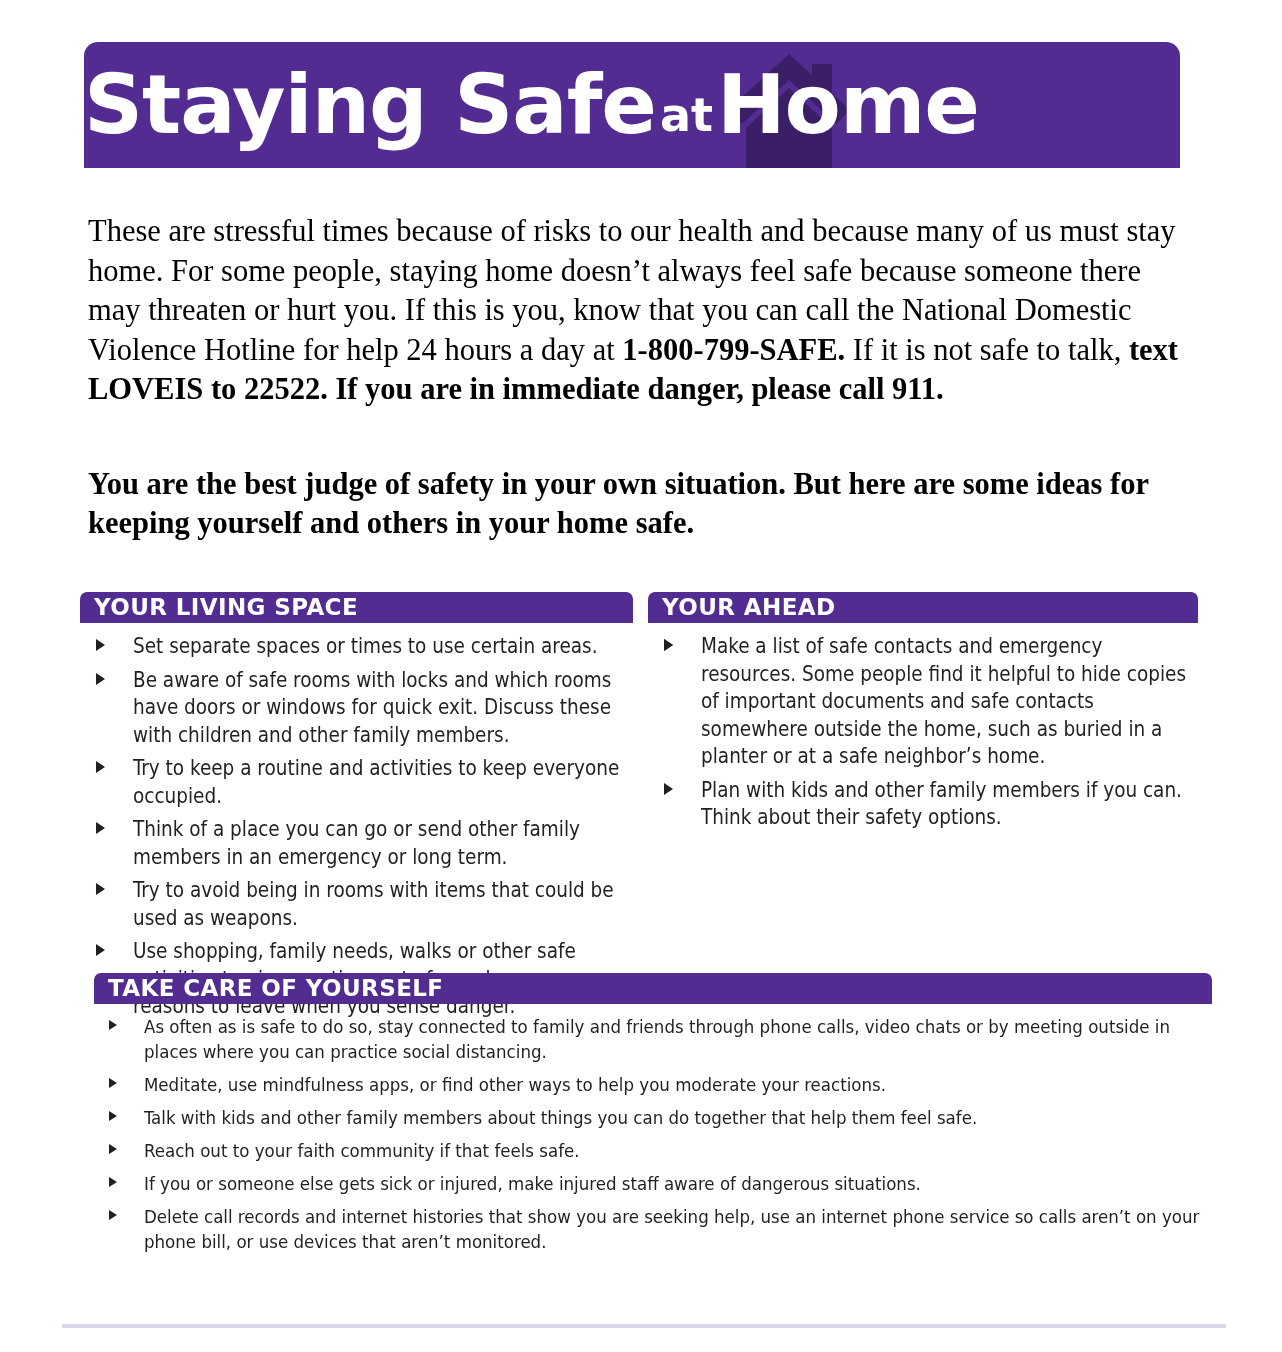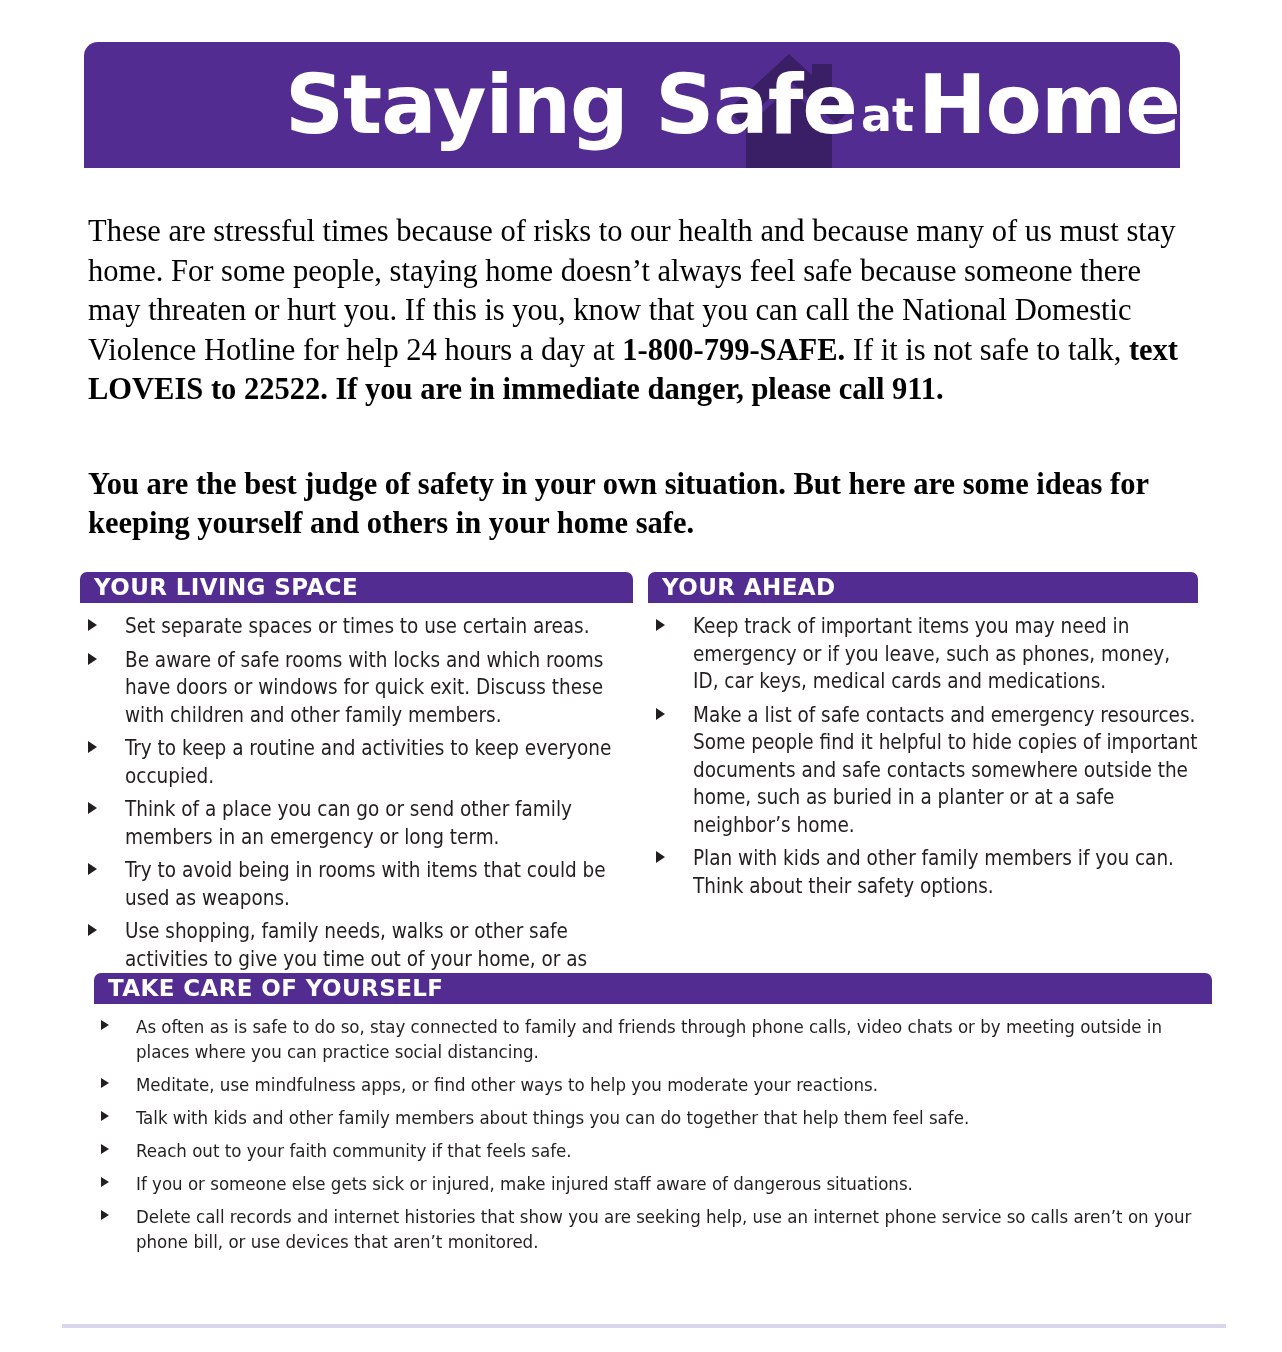--- a/index.html
+++ b/index.html
@@ -38,21 +38,21 @@
     width: 130px;
     height: 120px;
   }
   .banner-title {
     position: absolute;
     left: 0;
     top: 0;
     width: 100%;
     height: 126px;
     line-height: 126px;
-    text-align: right;
+    text-align: left;
     color: #ffffff;
     font-family: "DejaVu Sans", sans-serif;
     font-weight: bold;
     font-size: 82px;
     letter-spacing: -1px;
     white-space: nowrap;
   }
   .banner-title .t-at {
     font-size: 46px;
     letter-spacing: 0px;
@@ -92,21 +92,21 @@
     padding: 5px 0 5px 14px;
     box-sizing: border-box;
     height: 31px;
     line-height: 21px;
     white-space: nowrap;
     overflow: hidden;
   }
 
   
   .blist {
-    margin: 0;
+    margin: 8px;
     padding: 0;
     list-style: none;
   }
   .blist li {
     position: relative;
     padding-left: 45px;
     color: #231F20;
     font-family: "DejaVu Sans Condensed", "DejaVu Sans", sans-serif;
     font-stretch: condensed;
   }
@@ -117,21 +117,21 @@
     width: 0;
     height: 0;
     border-left: 9px solid #231F20;
     border-top: 6px solid transparent;
     border-bottom: 6px solid transparent;
   }
 
   
   .col {
     position: absolute;
-    top: 572px;
+    top: 592px;
   }
   .col-left  { left: 80px;  width: 553px; }
   .col-right { left: 648px; width: 550px; }
   .col .blist li {
     font-size: 20.5px;
     line-height: 27.5px;
     margin-bottom: 6px;
   }
   .col .blist { margin-top: 10px; }
 
@@ -196,21 +196,21 @@
       <li><span class="tri"></span><span>Try to keep a routine and activities to keep everyone occupied.</span></li>
       <li><span class="tri"></span><span>Think of a place you can go or send other family members in an emergency or long term.</span></li>
       <li><span class="tri"></span><span>Try to avoid being in rooms with items that could be used as weapons.</span></li>
       <li><span class="tri"></span><span>Use shopping, family needs, walks or other safe activities to give you time out of your home, or as reasons to leave when you sense danger.</span></li>
     </ul>
 </div>
 
 <div class="col col-right">
   <div class="sec-bar">YOUR AHEAD</div>
   <ul class="blist">
-      <li><span class="tri"></span><span>Keep track of important items you may need in emergency or if you leave, such as phones, money, ID, car keys, medical cards and medications.</span></li>
+      <li><span class="tri"></span></li>
       <li><span class="tri"></span><span>Make a list of safe contacts and emergency resources. Some people find it helpful to hide copies of important documents and safe contacts somewhere outside the home, such as buried in a planter or at a safe neighbor’s home.</span></li>
       <li><span class="tri"></span><span>Plan with kids and other family members if you can. Think about their safety options.</span></li>
     </ul>
 </div>
 
 <div class="sec-bottom">
   <div class="sec-bar">TAKE CARE OF YOURSELF</div>
   <ul class="blist">
       <li><span class="tri"></span><span>As often as is safe to do so, stay connected to family and friends through phone calls, video chats or by meeting outside in places where you can practice social distancing.</span></li>
       <li><span class="tri"></span><span>Meditate, use mindfulness apps, or find other ways to help you moderate your reactions.</span></li>

